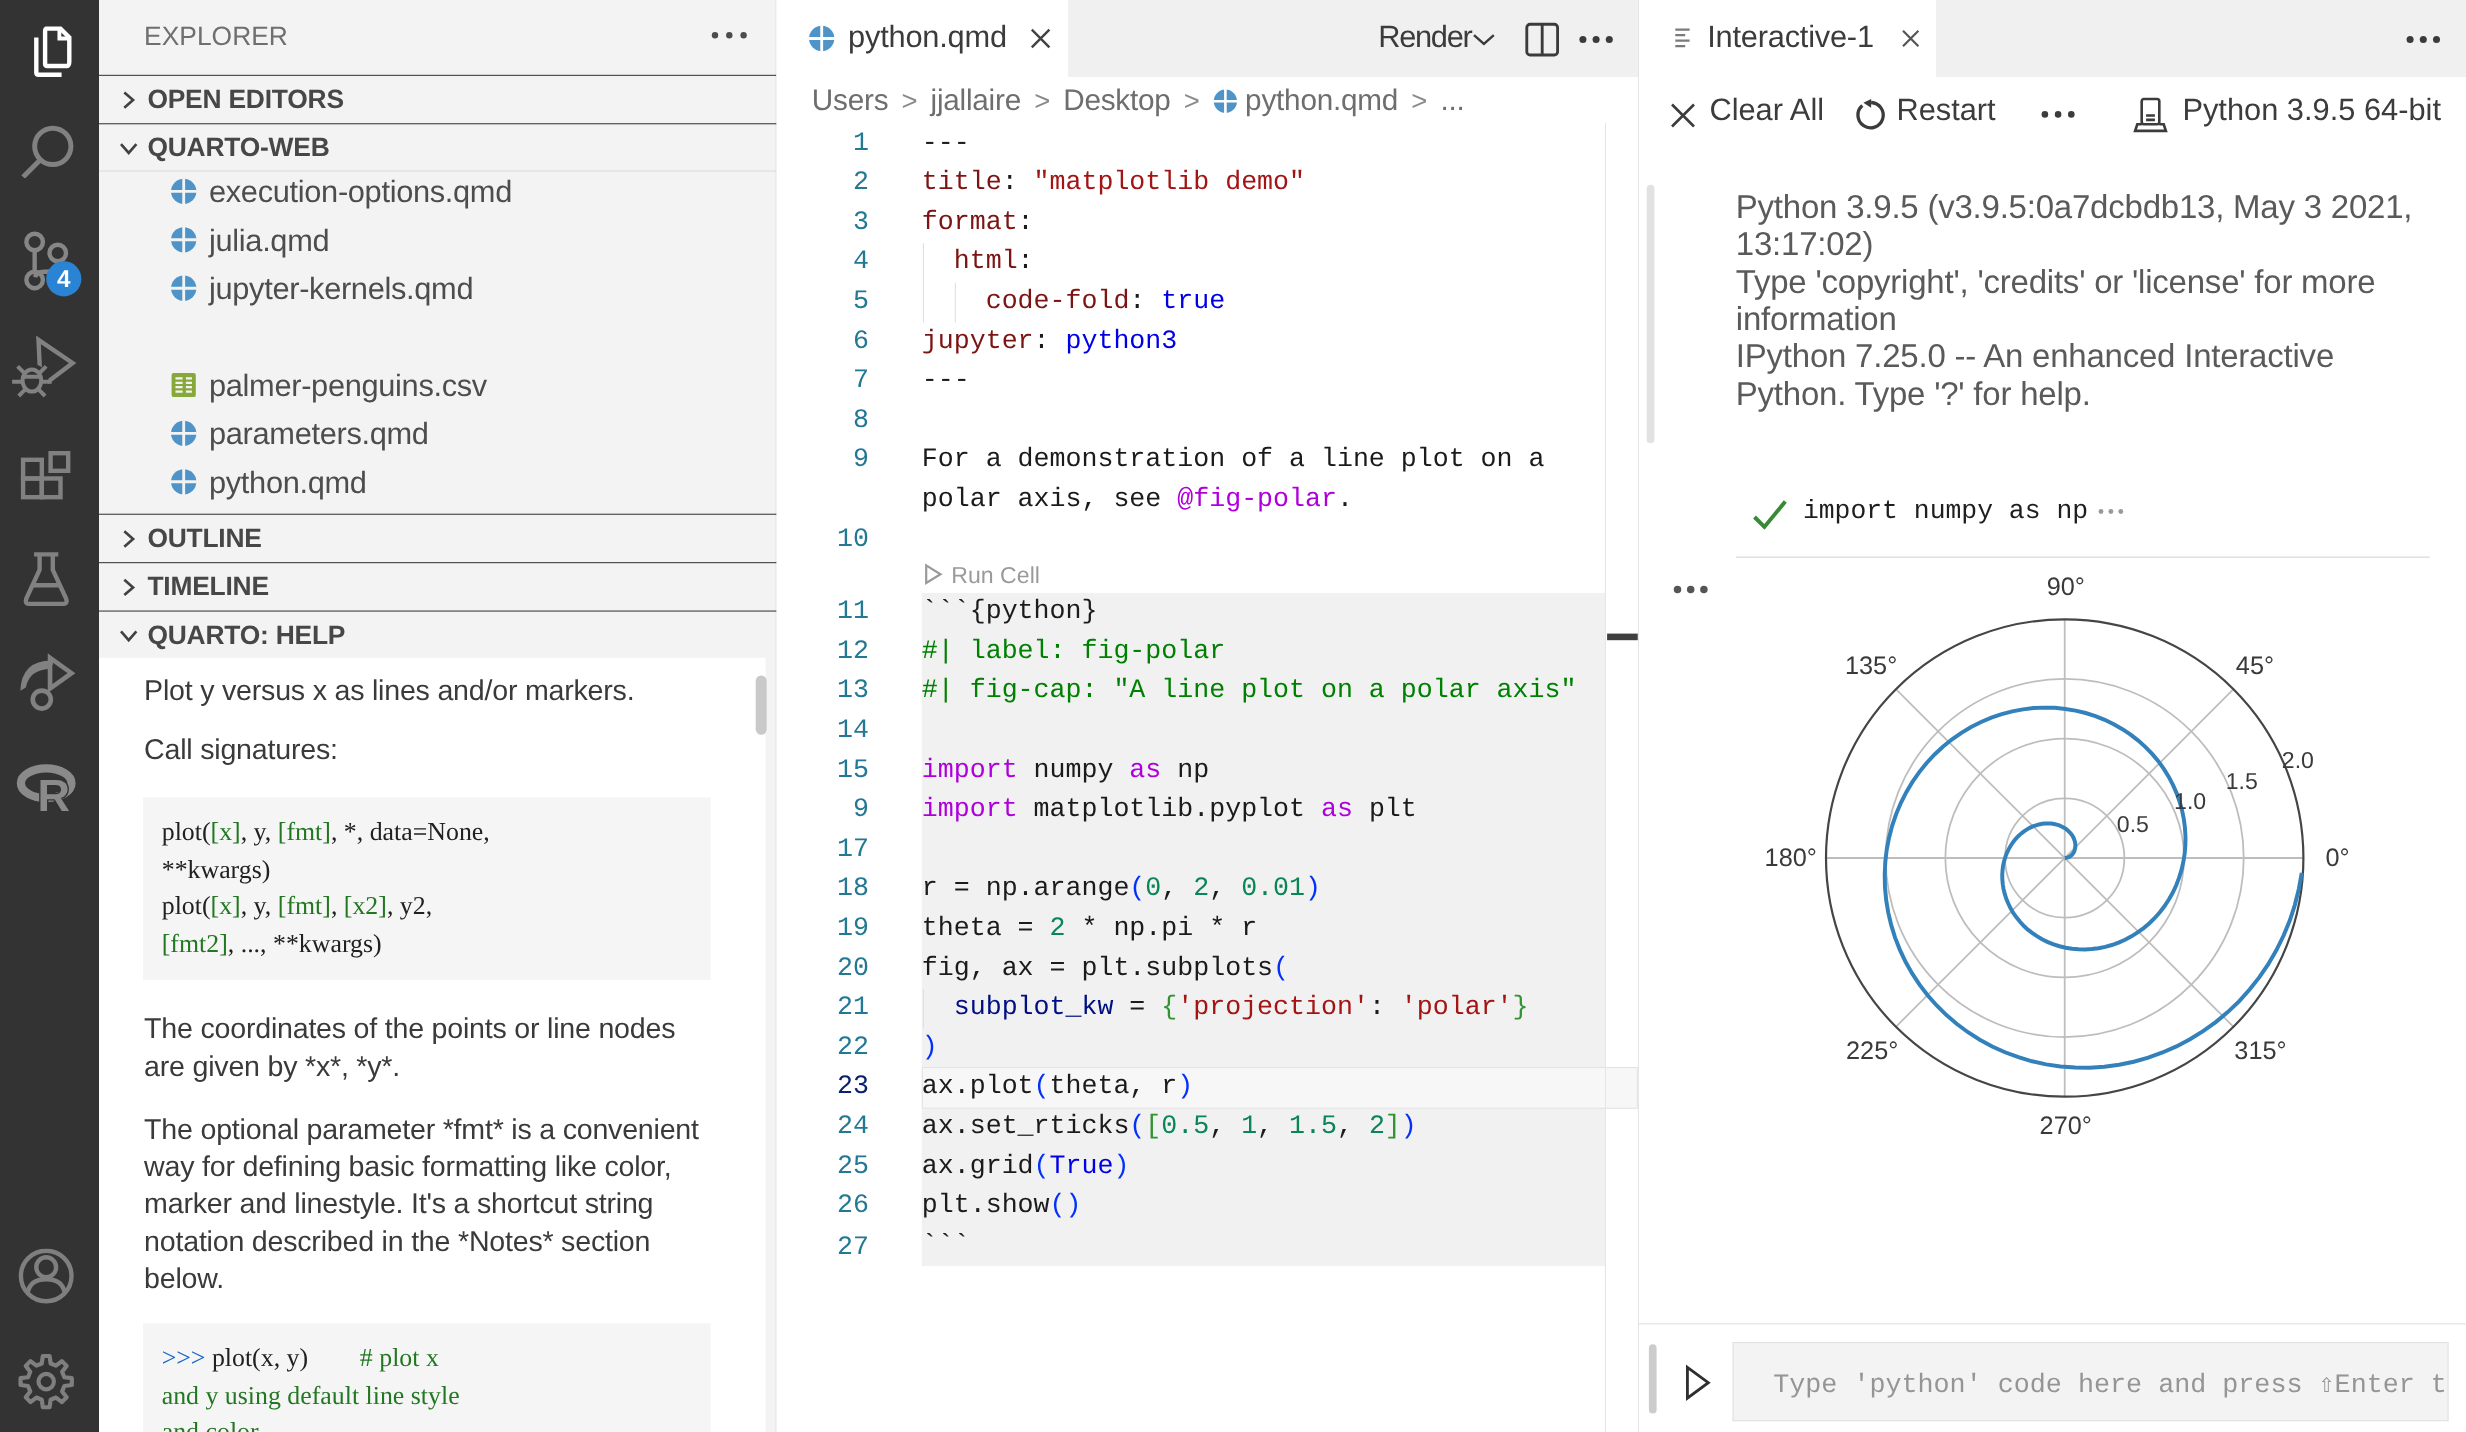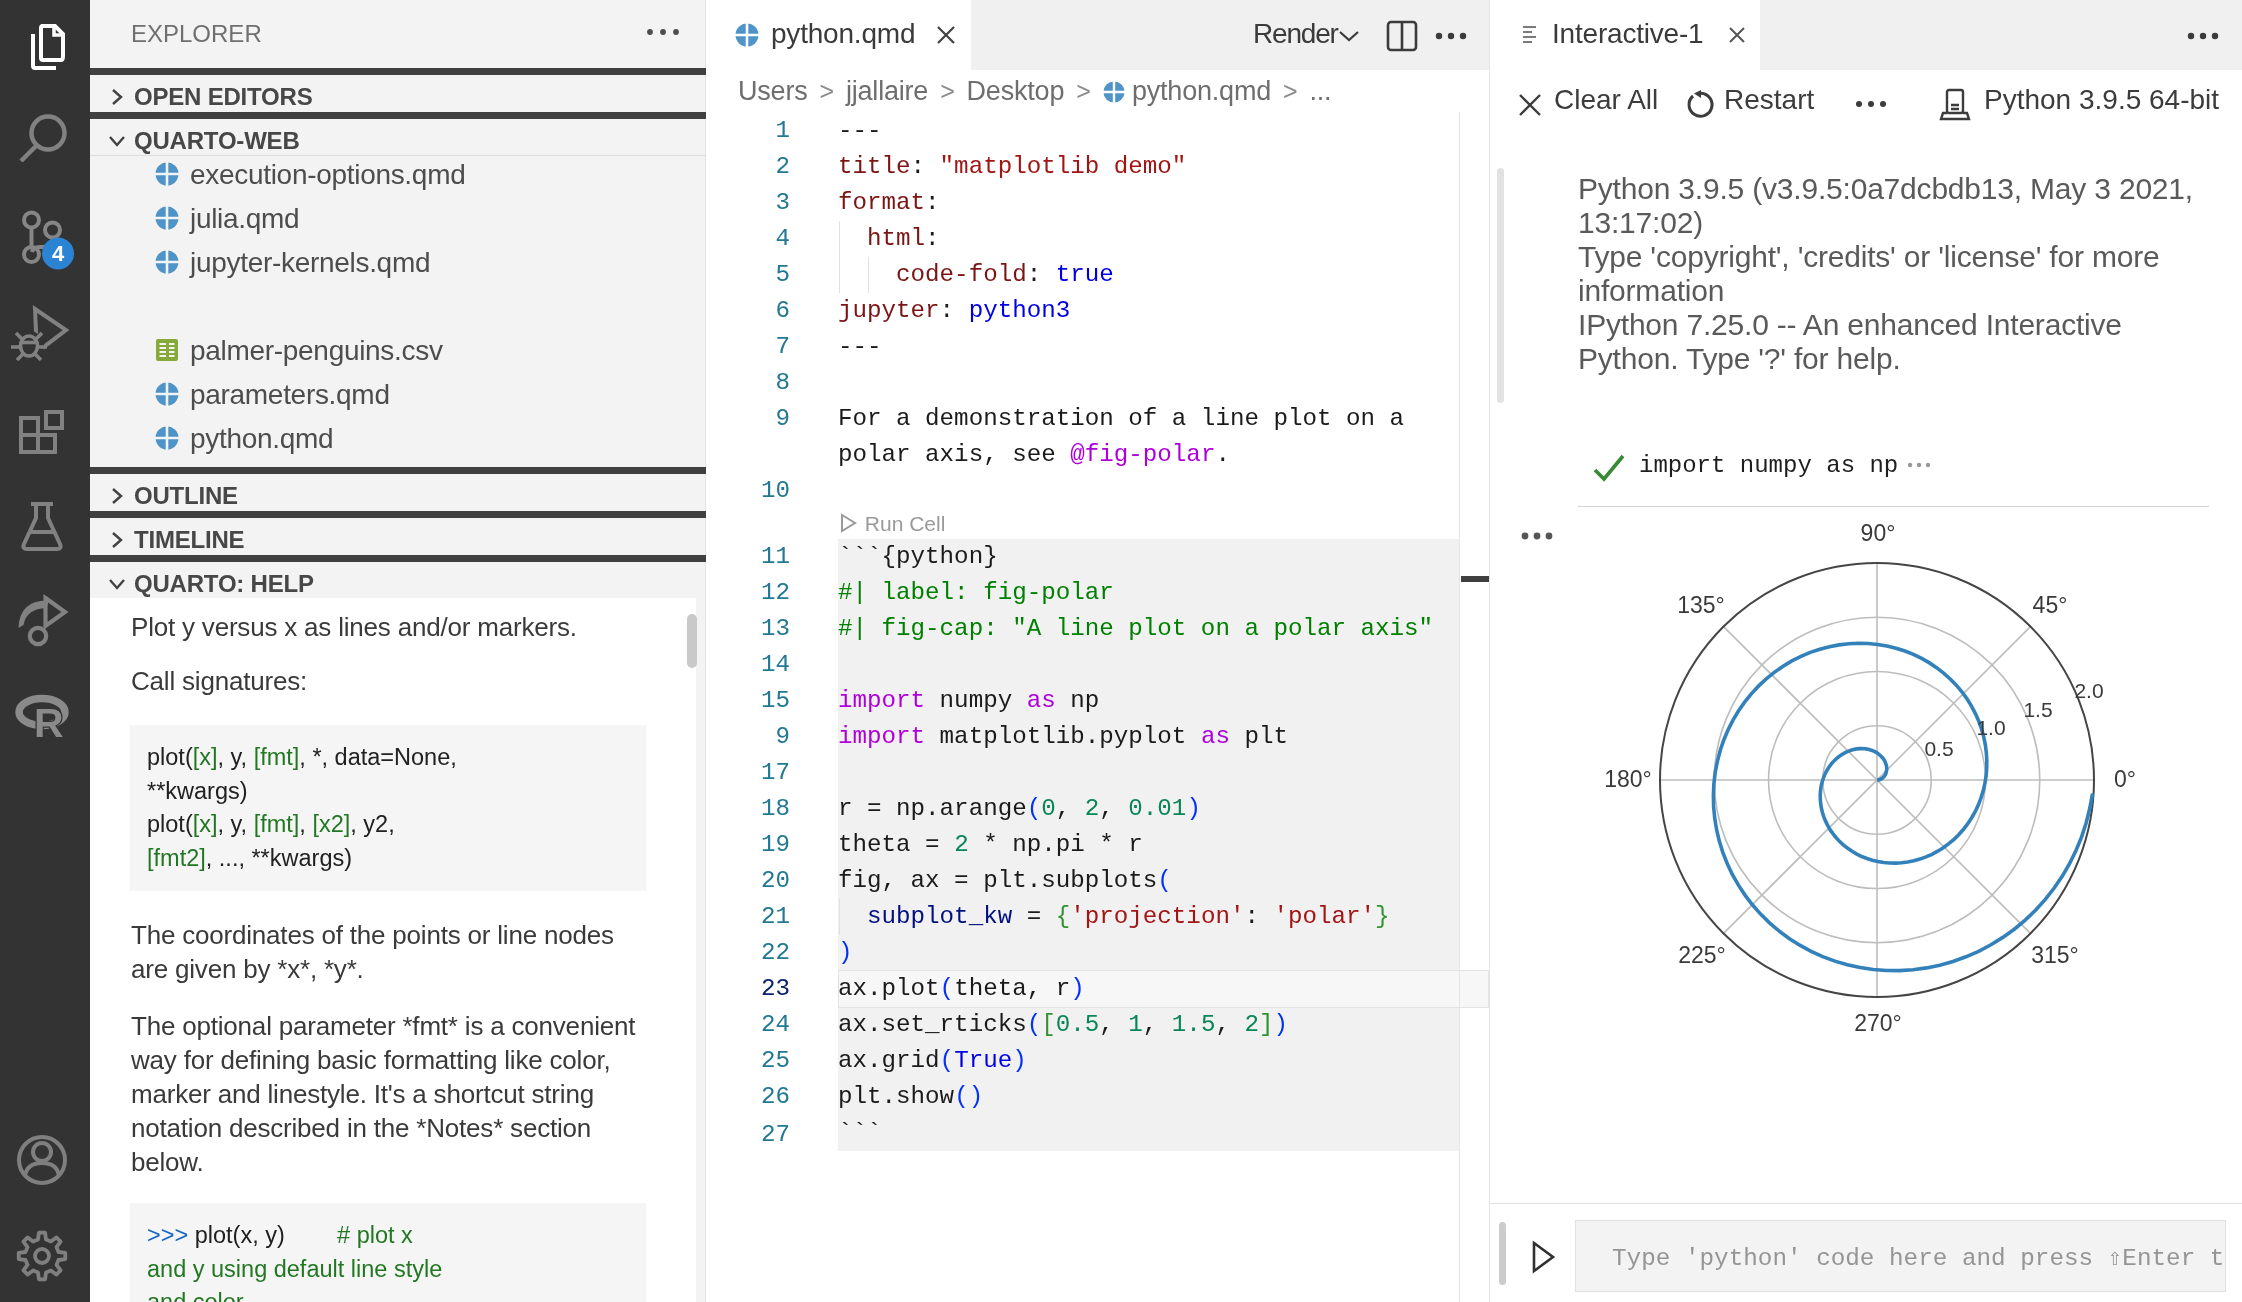--- a/index.html
+++ b/index.html
@@ -8,29 +8,29 @@
 .abs { position:absolute; }
 
 
 #activitybar { left:0; top:0; width:90px; height:1302px; background:#333333; }
 #activitybar svg { position:absolute; left:0; }
 
 
 #sidebar { left:90px; top:0; width:616px; height:1302px; background:#f3f3f3; border-right:1px solid #e2e2e2; }
 .sb-title { position:absolute; left:41px; top:20px; font-size:24px; letter-spacing:0px; color:#6f6f6f; }
 .sb-dots { position:absolute; color:#424242; }
-.sect { position:absolute; left:0; width:616px; height:44px; border-top:7px solid #404040; }
+.sect { position:absolute; left:0; width:616px; height:44px; border-top:1px solid #404040; }
 .sect .chev { position:absolute; left:16px; top:11px; width:22px; height:22px; }
 .sect .lbl { position:absolute; left:44px; top:8px; font-size:24px; font-weight:700; color:#474747; letter-spacing:-0.2px; }
 .filerow { position:absolute; left:0; width:616px; height:44px; }
 .filerow .fname { position:absolute; left:100px; top:7px; font-size:28px; color:#4d4d4d; letter-spacing:-0.3px; }
 .filerow svg { position:absolute; left:65px; top:10px; }
 #help { left:90px; top:598px; width:606px; height:704px; background:#ffffff; color:#3a3a3a; }
 #help .p { position:absolute; left:41px; font-size:26px; line-height:34px; letter-spacing:-0.2px; }
-.codeblk { position:absolute; left:40px; width:516px; background:#f5f5f5; font-family:Liberation Sans, sans-serif; font-size:23.5px; line-height:33.5px; color:#212121; white-space:pre; }
+.codeblk { position:absolute; left:40px; width:516px; background:#f5f5f5; font-family:Liberation Serif, serif; font-size:23.5px; line-height:33.5px; color:#212121; white-space:pre; }
 .codeblk .g { color:#227722; }
 .codeblk .b { color:#1567c6; }
 #sb-scroll { left:687px; top:614px; width:10px; height:54px; background:#c9c9c9; border-radius:5px; }
 
 
 #editor { left:706px; top:0; width:783px; height:1302px; background:#fff; }
 #tabstrip { position:absolute; left:0; top:0; width:783px; height:70px; background:#f0f0f0; }
 #tab1 { position:absolute; left:0; top:0; width:265px; height:70px; background:#fff; }
 #tab1 .tname { position:absolute; left:65px; top:18px; font-size:28px; color:#3b3b3b; letter-spacing:-0.2px; }
 #breadcrumb { position:absolute; left:32px; top:70px; height:42px; line-height:42px; font-size:27px; color:#6e6e6e; white-space:nowrap; letter-spacing:-0.2px; }

